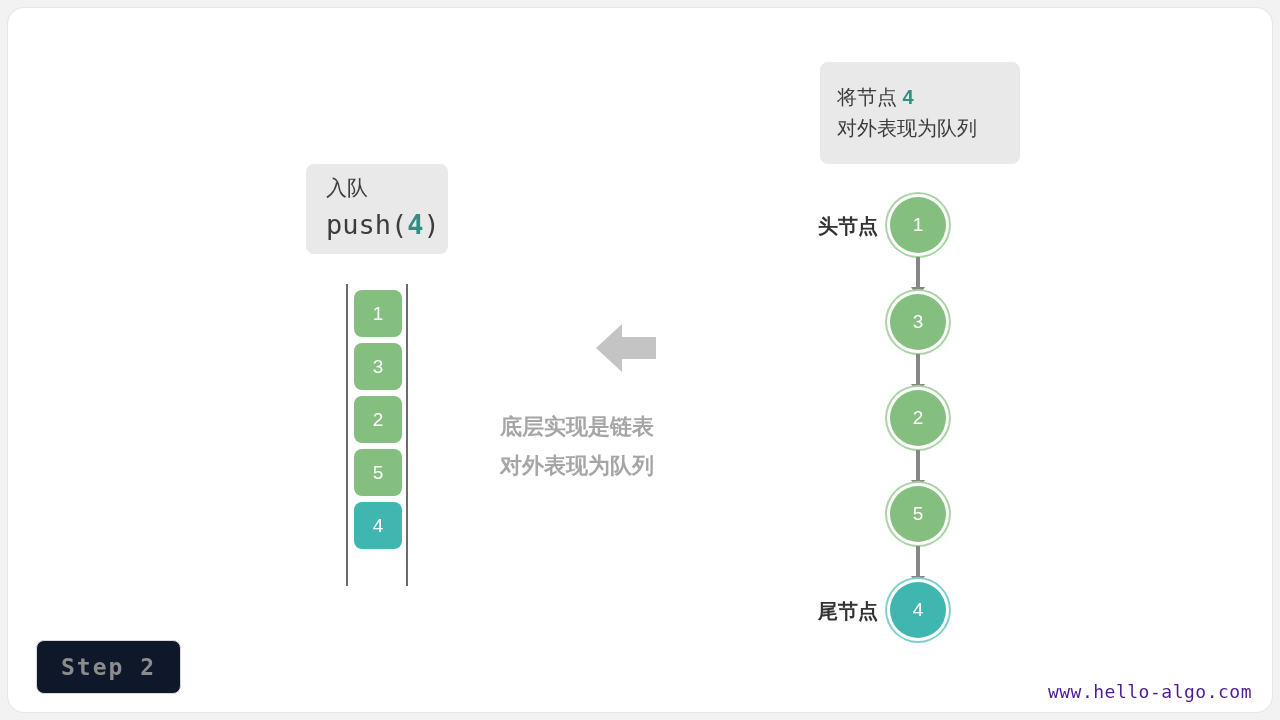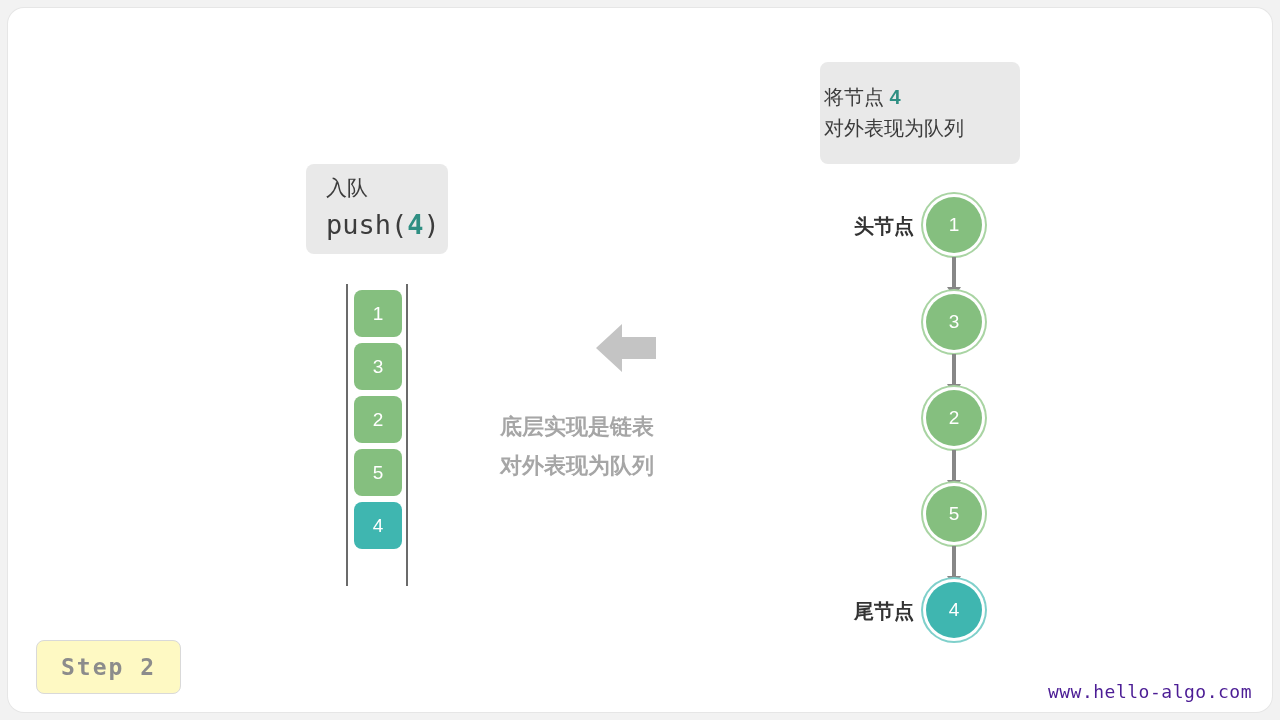--- a/index.html
+++ b/index.html
@@ -50,21 +50,21 @@
     padding: 8px 20px;
     font-size: 21px;
   }
   #push-callout .mono {
     font-family: "DejaVu Sans Mono", "Liberation Mono", monospace;
     font-size: 27px;
   }
 
   #tail-callout {
     left: 820px; top: 62px; width: 200px; height: 102px;
-    padding: 0 4px;
+    padding: 0 17px;
     font-size: 20px;
   }
 
   
   #queue-col {
     position: absolute;
     left: 346px;
     top: 284px;
     width: 62px;
     height: 302px;
@@ -109,21 +109,21 @@
     color: #a6a6a6;
     font-size: 22px;
     font-weight: 700;
     line-height: 1.75;
   }
   #center-caption .line { white-space: pre; }
 
   
   #linked-list {
     position: absolute;
-    left: 806px;
+    left: 770px;
     top: 185px;
     width: 230px;
     height: 470px;
   }
   .node {
     position: absolute;
     left: 120px;
     width: 56px;
     height: 56px;
     border-radius: 50%;
@@ -167,21 +167,21 @@
 
   
   #step-badge {
     position: absolute;
     left: 36px;
     top: 640px;
     width: 143px;
     height: 52px;
     border: 1px solid #d9d9d9;
     border-radius: 8px;
-    background: #fef9c3;
+    background: #0f172a;
     color: #8c8c8c;
     font-family: "DejaVu Sans Mono", "Liberation Mono", monospace;
     font-size: 23px;
     font-weight: 700;
     letter-spacing: 2px;
     display: flex;
     align-items: center;
     justify-content: center;
   }
   #watermark {

